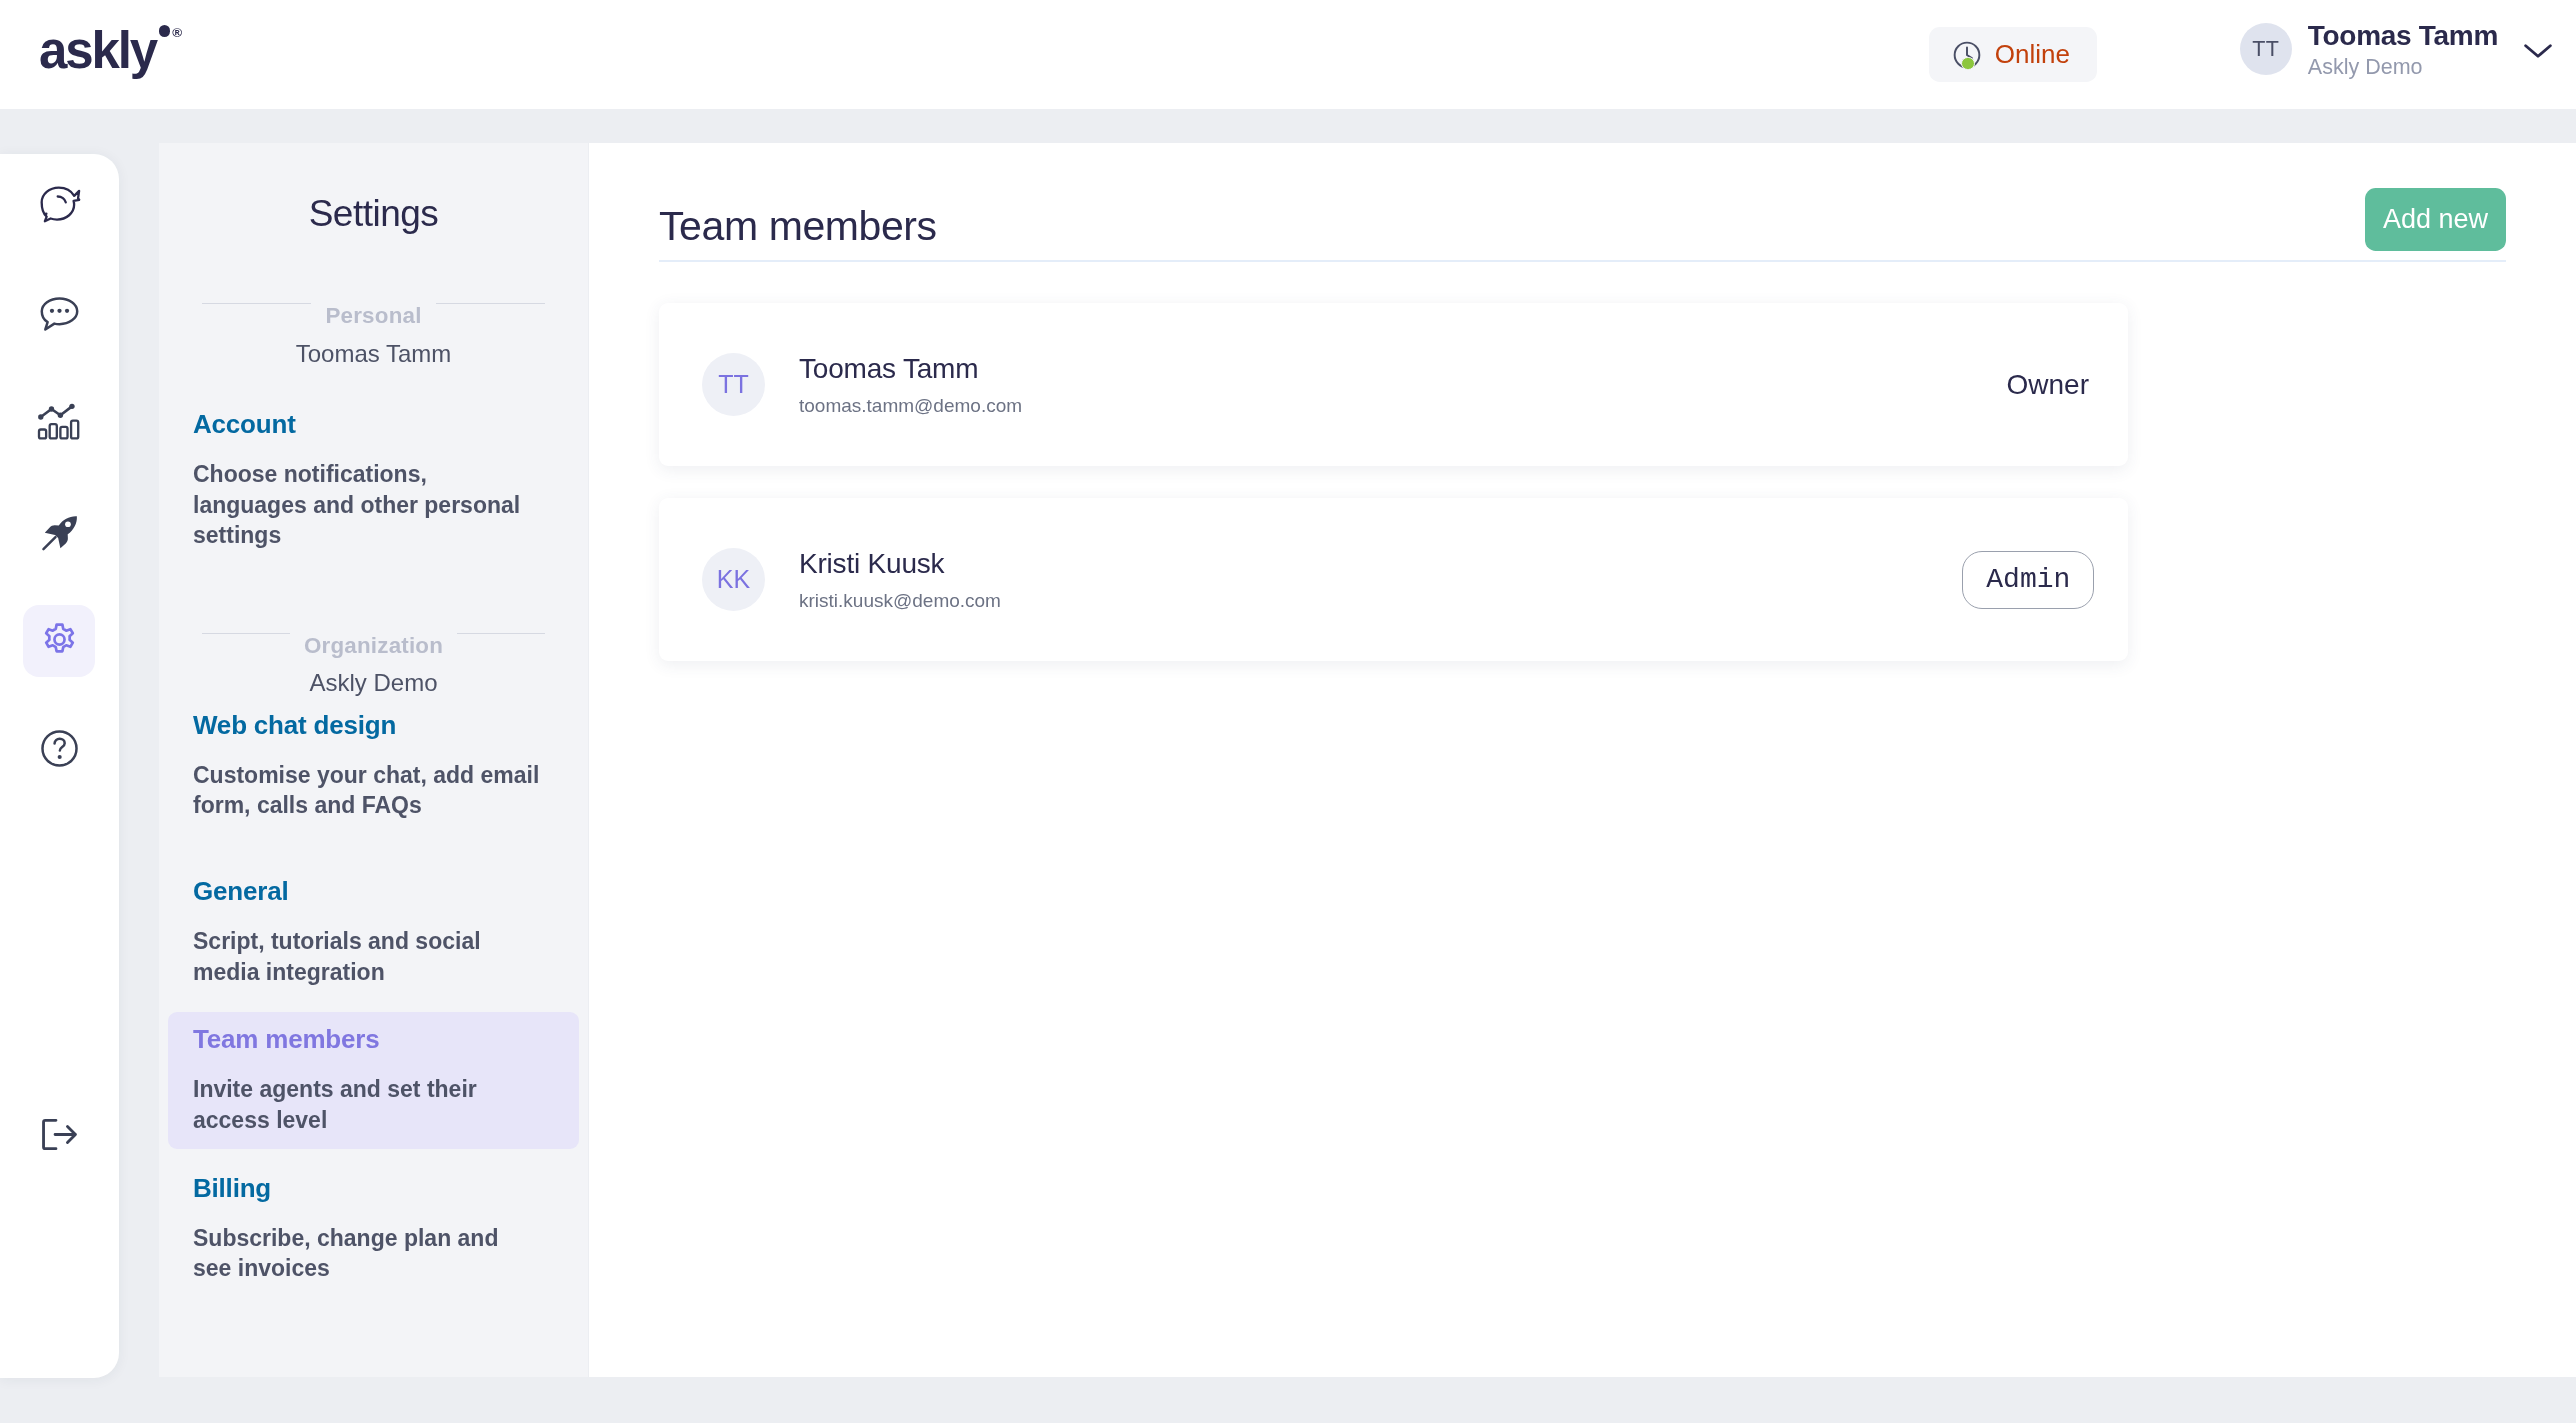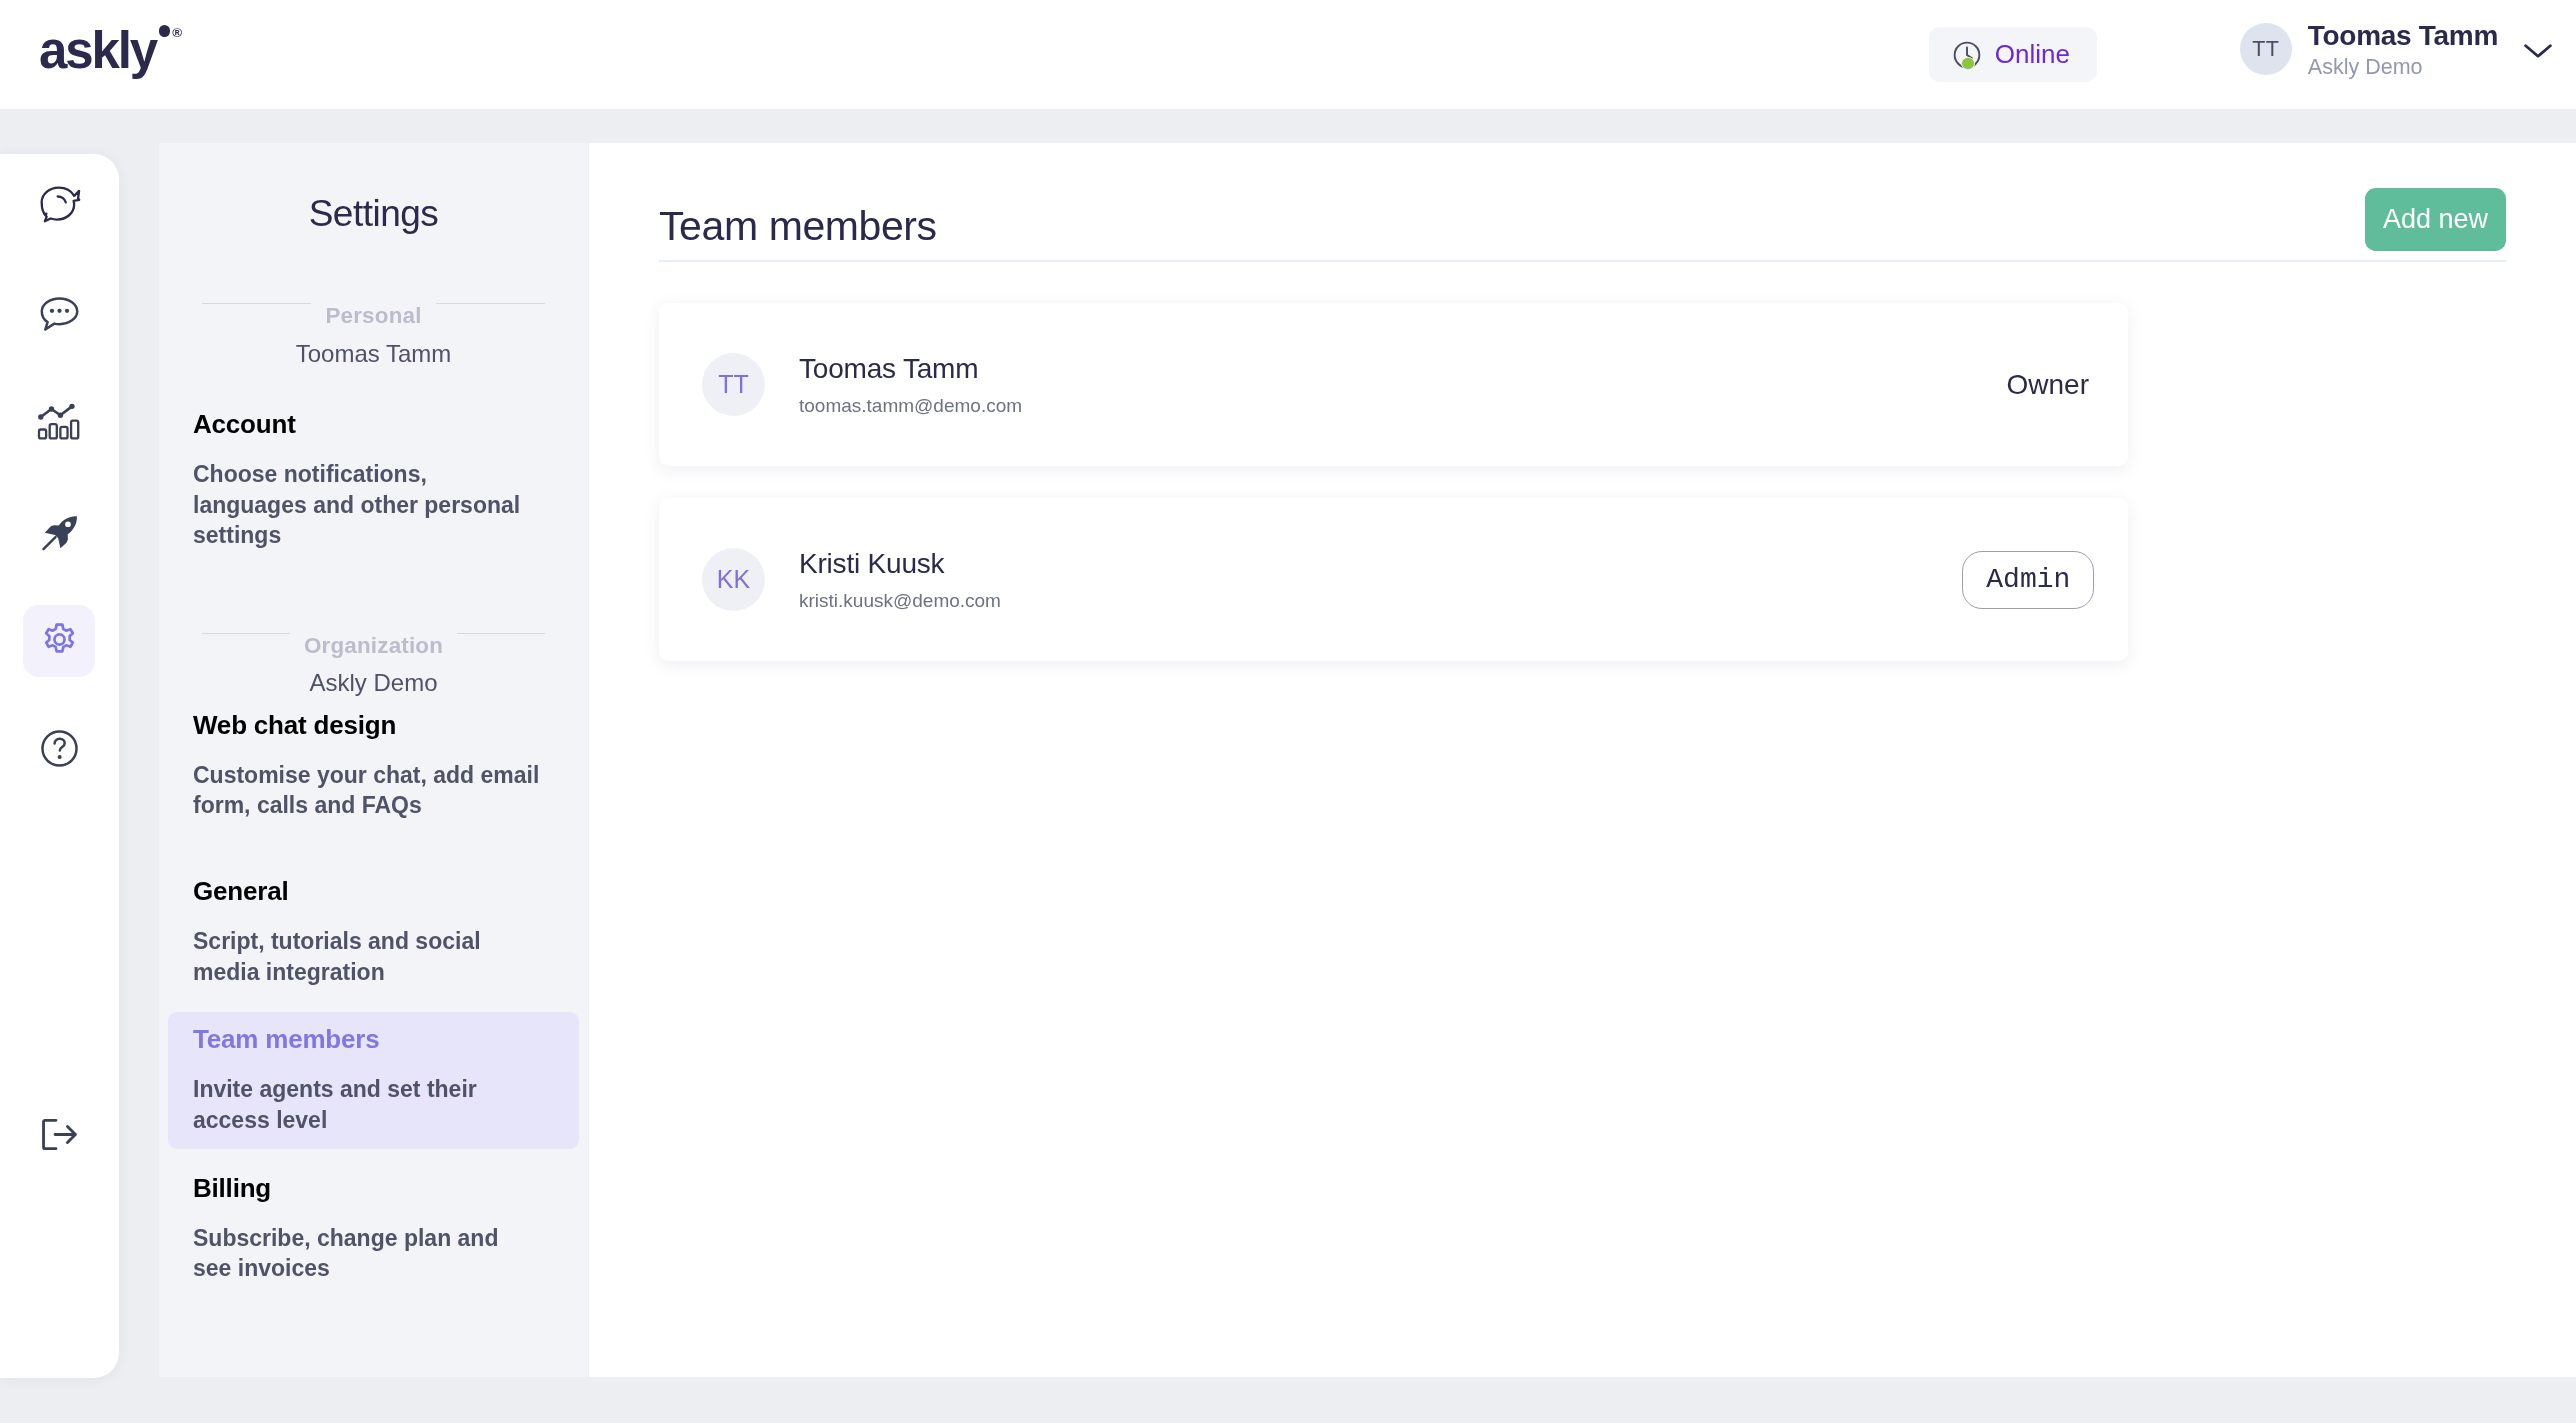--- a/index.html
+++ b/index.html
@@ -56,21 +56,21 @@
     cursor: pointer;
   }
   .clock-icon { position: relative; width: 30px; height: 30px; }
   .clock-icon svg { display: block; }
   .clock-dot {
     position: absolute; left: 9px; bottom: -0.9px;
     width: 13.4px; height: 13.4px; border-radius: 50%;
     background: #8cc63e;
     border: 1.8px solid #f4f5f8;
   }
-  .status-label { font-size: 26px; color: #6d28d9; }
+  .status-label { font-size: 26px; color: #c2410c; }
 
   .user-block {
     position: absolute;
     right: 23px; top: 19.7px;
     display: flex; align-items: center; gap: 16px;
     cursor: pointer;
   }
   .user-avatar {
     width: 52px; height: 52px; border-radius: 50%;
     background: #dfe3ee;
@@ -136,21 +136,21 @@
   .nav-item {
     margin: 0 9px;
     padding: 12.5px 25px 14.3px 25px;
     border-radius: 9px;
     cursor: pointer;
   }
   .nav-item + .nav-item { margin-top: 10.7px; }
   .nav-item.first { margin-top: 29px; }
   .nav-item.active { background: #e7e5f9; }
   .nav-title {
-    font-size: 26px; font-weight: 700; color: #000000;
+    font-size: 26px; font-weight: 700; color: #0369a1;
     letter-spacing: -0.2px;
   }
   .nav-item.active .nav-title { color: #8077e0; }
   .nav-desc {
     font-size: 23px; color: #4e5367;
     line-height: 1.32; margin-top: 19px;
     max-width: 349px;
     font-weight: bold;
   }
 

